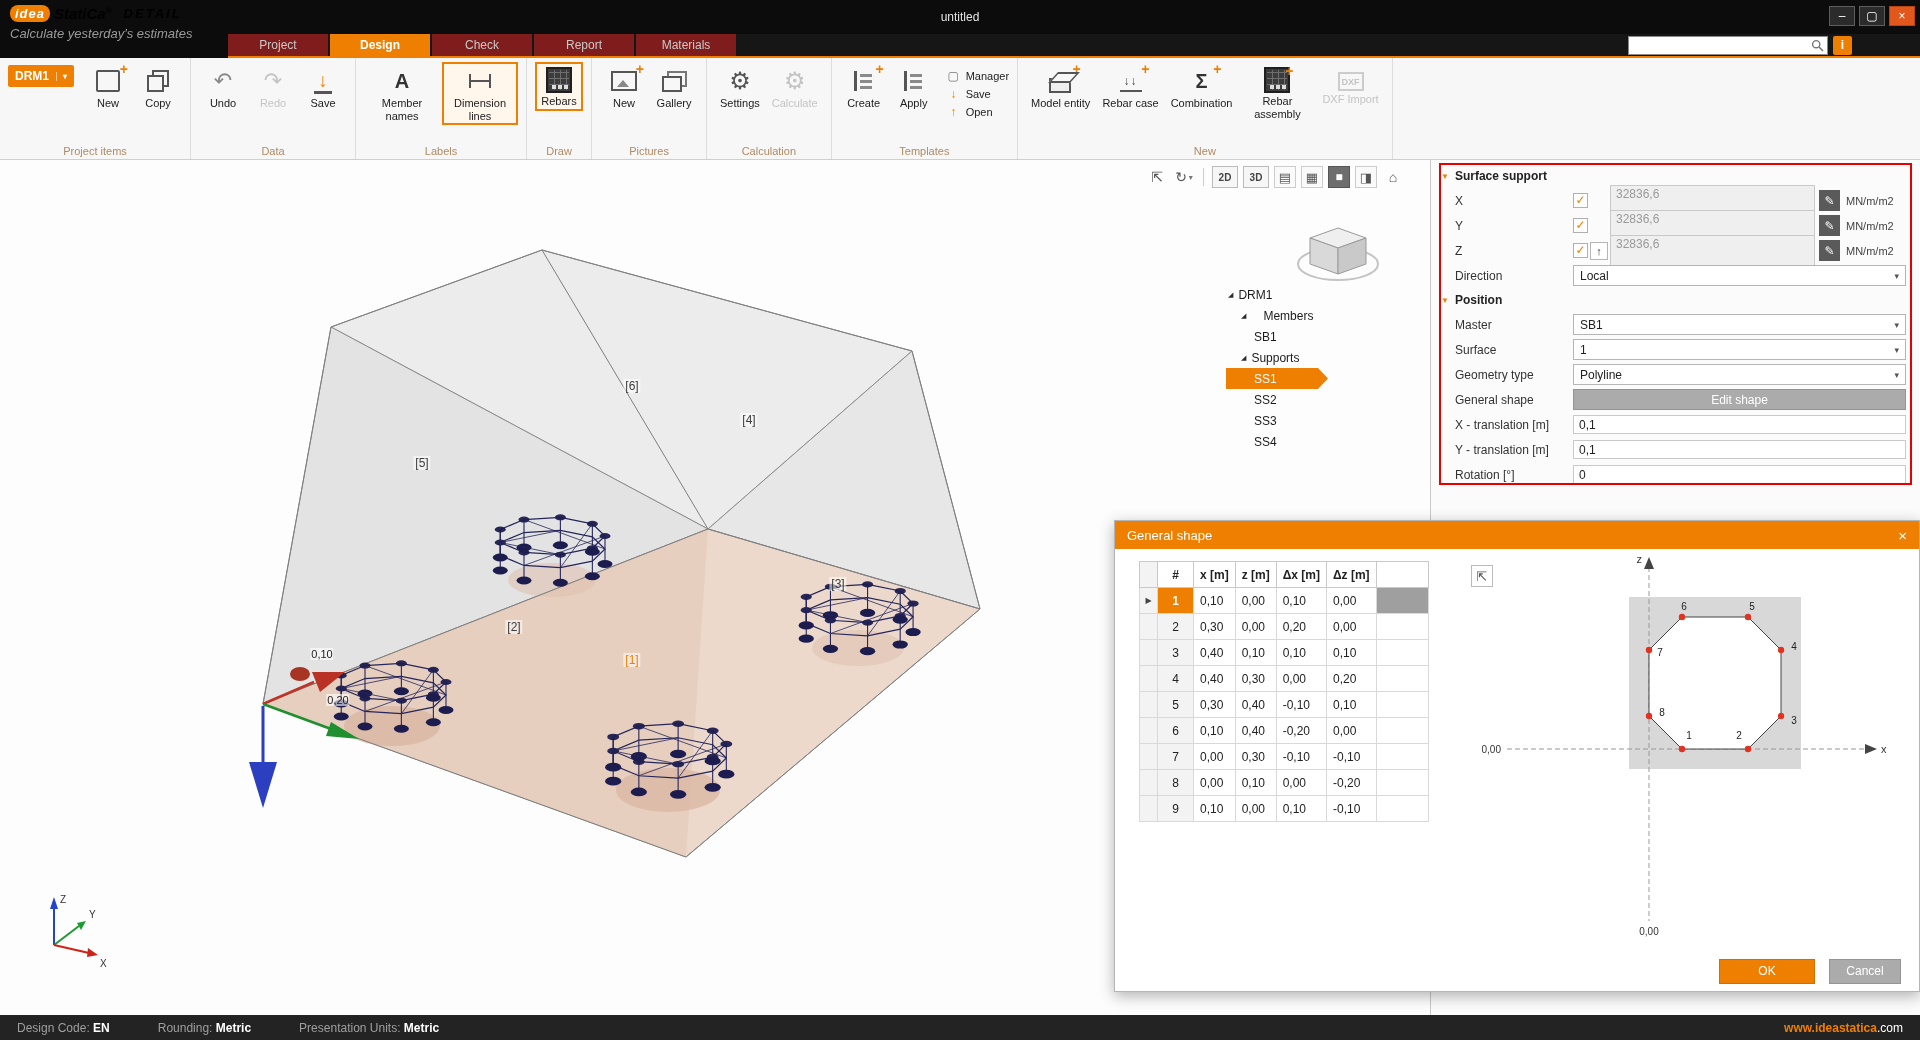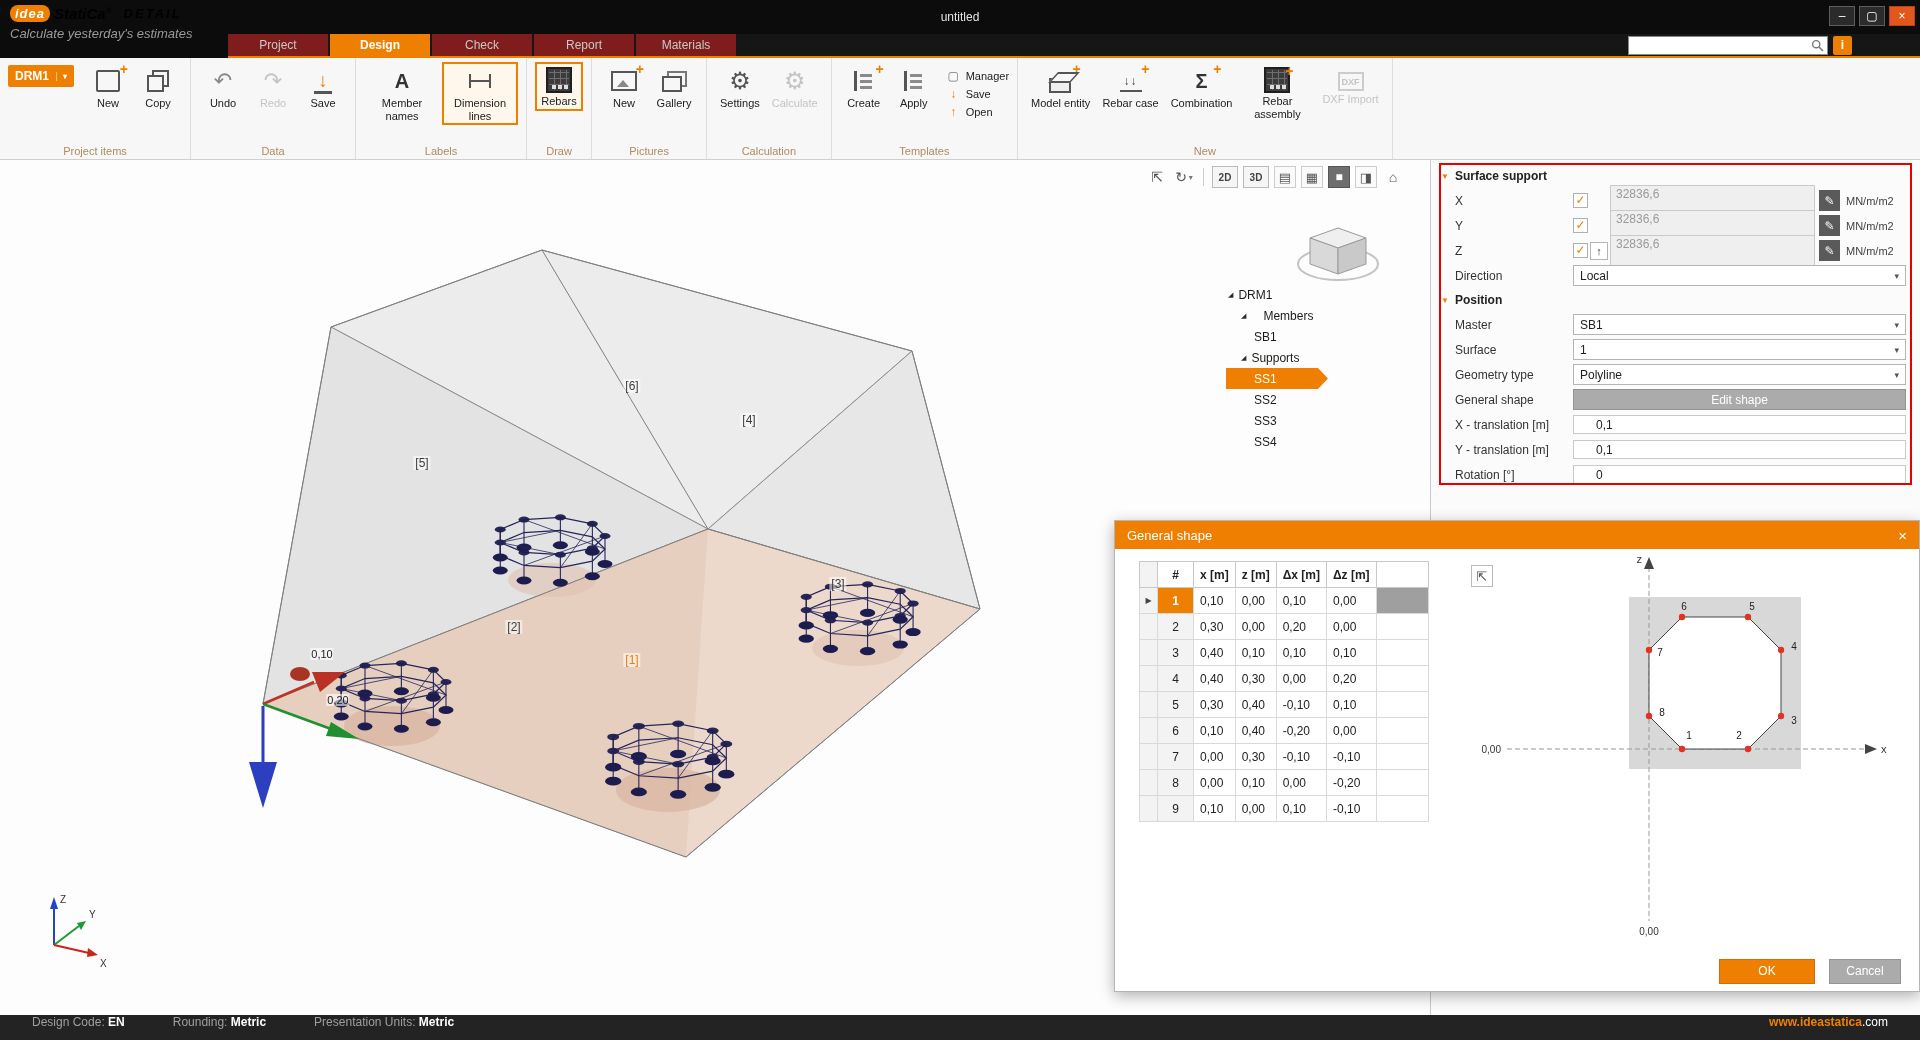--- a/index.html
+++ b/index.html
@@ -114,21 +114,21 @@
   .plabel { width:118px; font-size:12px; color:#333; flex-shrink:0; }
   .chk { width:15px; height:15px; border:1px solid #b0b0b0; background:#fff; color:#ef7f00; font-size:12px; line-height:13px; text-align:center; flex-shrink:0; cursor:pointer; }
   .zslot { width:22px; flex-shrink:0; display:flex; }
   .zbtn { width:18px; height:18px; border:1px solid #b5b5b5; background:#fff; color:#333; font-size:11px; display:flex; align-items:center; justify-content:center; margin-left:2px; cursor:pointer; }
   .pfield { flex:1; height:31px; line-height:17px; background:#efefef; border:1px solid #c9c9c9; font-size:12px; padding:0 5px; overflow:hidden; }
   .pfield.gray { color:#9a9a9a; }
   .pencil { width:21px; height:21px; background:#5a5a5a; color:#fff; font-size:12px; display:flex; align-items:center; justify-content:center; margin-left:4px; flex-shrink:0; cursor:pointer; }
   .punit { width:60px; margin-left:6px; font-size:11px; color:#444; flex-shrink:0; }
   .pselect { flex:1; height:21px; border:1px solid #b5b5b5; background:#fff; display:flex; align-items:center; justify-content:space-between; padding:0 6px; font-size:12px; color:#222; cursor:pointer; }
   .dd { color:#555; font-size:9px; }
-  .pinput { flex:1; height:19px; border:1px solid #c9c9c9; background:#fff; display:flex; align-items:center; padding:0 22px; font-size:12px; color:#222; }
+  .pinput { flex:1; height:19px; border:1px solid #c9c9c9; background:#fff; display:flex; align-items:center; padding:0 5px; font-size:12px; color:#222; }
   .pbtn-edit { flex:1; height:21px; background:#ababab; border:1px solid #939393; color:#fff; display:flex; align-items:center; justify-content:center; font-size:12px; cursor:pointer; }
 
   
   .dialog { position:absolute; left:1114px; top:520px; width:806px; height:472px; background:#fff; border:1px solid #b5b5b5; box-shadow:0 4px 14px rgba(0,0,0,.3); z-index:20; display:flex; flex-direction:column; }
   .dhead { height:28px; background:#ef7f00; color:#fff; display:flex; align-items:center; justify-content:space-between; padding:0 12px; font-size:13px; }
   .dclose { font-size:15px; cursor:pointer; }
   .dbody { flex:1; position:relative; display:flex; }
   .dtable-wrap { margin:12px 0 0 24px; position:relative; align-self:flex-start; }
   #gs-table { border-collapse:collapse; font-size:12px; color:#222; }
   #gs-table th { border:1px solid #c9c9c9; background:#fff; font-weight:bold; height:26px; padding:0 6px; min-width:36px; text-align:center; }
@@ -138,21 +138,21 @@
   #gs-table td.num { background:#f3f3f3; text-align:center; }
   #gs-table tr.selected td.num { background:#ef7f00; color:#fff; font-weight:bold; }
   #gs-table tr.selected td.tail { background:#9f9f9f; }
   .dexpand { position:absolute; right:-64px; top:4px; width:22px; height:22px; border:1px solid #bbb; background:#fff; display:flex; align-items:center; justify-content:center; color:#555; font-size:13px; cursor:pointer; }
   .ddiagram { position:absolute; right:4px; top:0; width:470px; height:396px; }
   .dfoot { height:40px; display:flex; justify-content:flex-end; align-items:center; gap:14px; padding:0 18px; }
   .btn-ok { width:96px; height:25px; background:#ef7f00; border:1px solid #d06e00; color:#fff; font-size:12px; display:flex; align-items:center; justify-content:center; cursor:pointer; }
   .btn-cancel { width:72px; height:25px; background:#ababab; border:1px solid #949494; color:#fff; font-size:12px; display:flex; align-items:center; justify-content:center; cursor:pointer; }
 
   
-  .statusbar { position:absolute; bottom:0; left:0; right:0; height:25px; background:#232323; display:flex; align-items:flex-start; font-size:12px; padding:0 32px; z-index:30;gap:26px; }
+  .statusbar { position:absolute; bottom:0; left:0; right:0; height:25px; background:#232323; display:flex; align-items:center; font-size:12px; padding:0 17px; z-index:30;gap:26px; }
   #status-items { display:flex; }
   .sitem { margin-right:48px; }
   .sl { color:#9f9f9f; }
   .sv { color:#fff; font-weight:bold; }
   .site { margin-left:auto; cursor:pointer; }
   .site-main { color:#ef7f00; font-weight:bold; }
   .site-suf { color:#fff; }
 </style>
 </head>
 <body>

